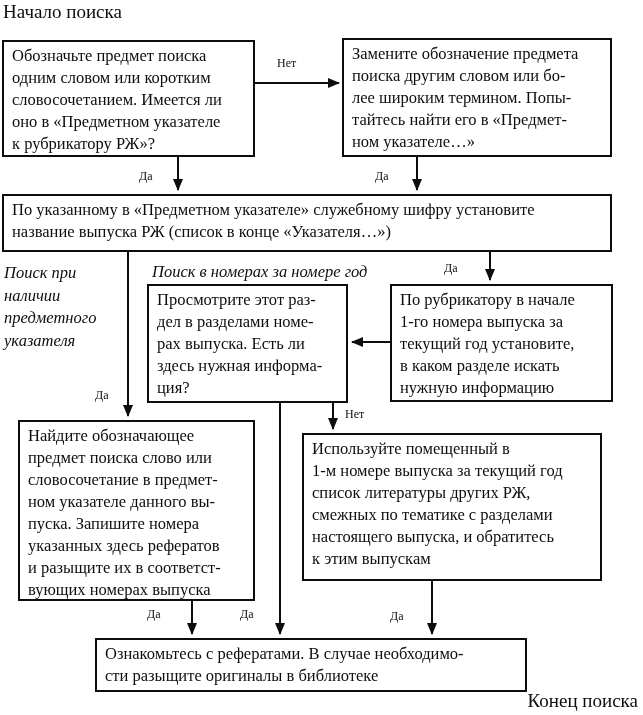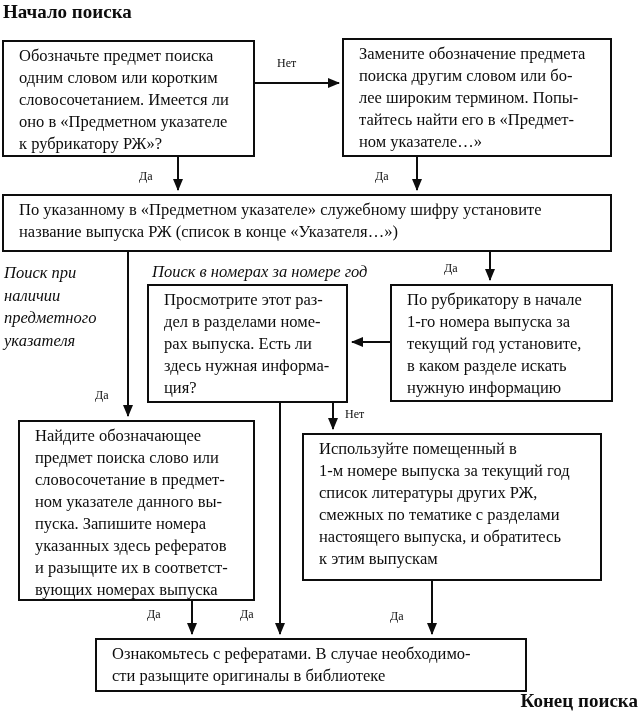--- a/index.html
+++ b/index.html
@@ -6,23 +6,23 @@
   body {
     width: 643px; height: 715px; position: relative; overflow: hidden;
     font-family: "Liberation Serif", "DejaVu Serif", serif;
     color: #0d0d0d;
   }
   .stage { position: absolute; inset: 0; width: 643px; height: 715px; }
   .box {
     position: absolute; box-sizing: border-box;
     border: 2px solid #0d0d0d; background: #fff;
     font-size: 16.5px; line-height: 22px;
-    padding: 3px 15px; white-space: pre-line;
+    padding: 3px 8px; white-space: pre-line;
   }
-  .chart-title { position: absolute; font-weight: bold; font-size: 19px; }
+  .chart-title { position: absolute; font-weight: normal; font-size: 19px; }
   .edge-label { position: absolute; font-size: 12px; text-align: center; }
   .note { position: absolute; font-style: italic; font-size: 16.5px; line-height: 22.5px; white-space: pre-line; }
   svg.connectors { position: absolute; left: 0; top: 0; pointer-events: none; }
   svg .ln { stroke: #0d0d0d; stroke-width: 2; fill: none; }
 </style>
 </head>
 <body>
 
 <div class="stage">
 

